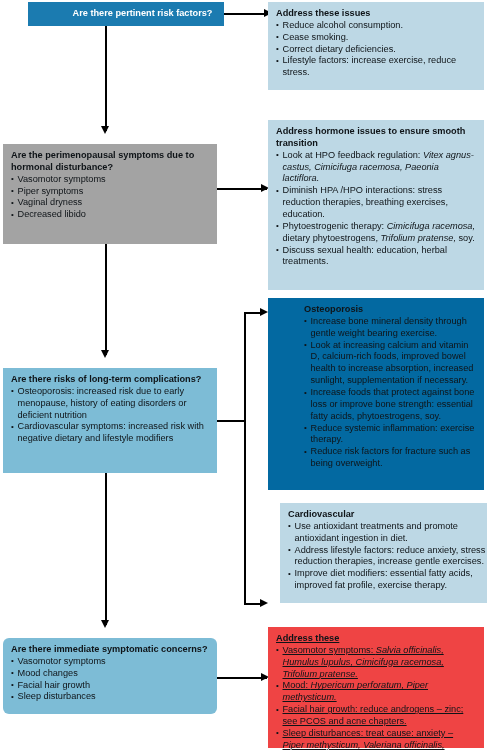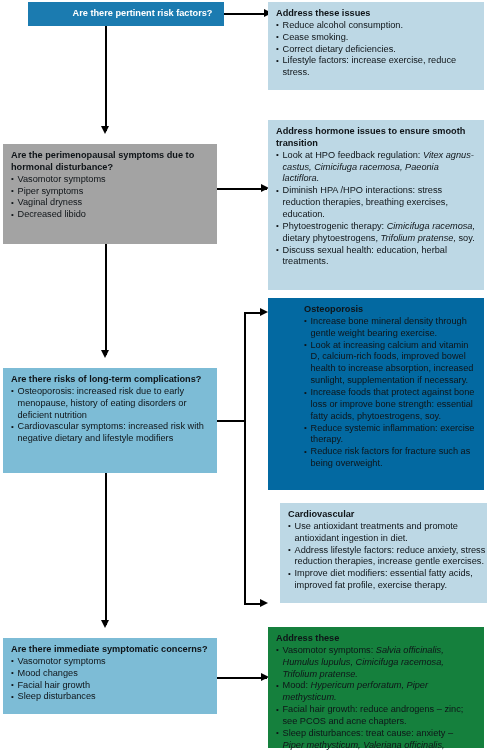--- a/index.html
+++ b/index.html
@@ -162,31 +162,31 @@
 
   <div class="node light" id="n-a3b" style="left: 280px; top: 503px; width: 216px; height: 100px; background: rgb(189, 216, 229);">
     <span class="title">Cardiovascular</span>
     <ul class="bullets">
       <li>Use antioxidant treatments and promote antioxidant ingestion in diet.</li>
       <li>Address lifestyle factors: reduce anxiety, stress reduction therapies, increase gentle exercises.</li>
       <li>Improve diet modifiers: essential fatty acids, improved fat profile, exercise therapy.</li>
     </ul>
   </div>
 
-  <div class="node mid" id="n-q4" style="left: 3px; top: 638px; width: 214px; height: 76px; background: rgb(125, 188, 214);">
+  <div class="node mid" id="n-q4" style="left: 3px; top: 638px; width: 214px; height: 76px; background: rgb(125, 188, 214); border-radius: 6px;">
     <span class="title">Are there immediate symptomatic concerns?</span>
     <ul class="bullets">
       <li>Vasomotor symptoms</li>
       <li>Mood changes</li>
       <li>Facial hair growth</li>
       <li>Sleep disturbances</li>
     </ul>
   </div>
 
-  <div class="node light" id="n-a4" style="left: 268px; top: 627px; width: 216px; height: 121px; background: #15803d;">
+  <div class="node light" id="n-a4" style="left: 268px; top: 627px; width: 216px; height: 121px; background: #ef4444; text-decoration: underline;">
     <span class="title">Address these</span>
     <ul class="bullets">
       <li>Vasomotor symptoms: <span class="it">Salvia officinalis, Humulus lupulus, Cimicifuga racemosa, Trifolium pratense.</span></li>
       <li>Mood: <span class="it">Hypericum perforatum, Piper methysticum.</span></li>
       <li>Facial hair growth: reduce androgens –  zinc; see PCOS and acne chapters.</li>
       <li>Sleep disturbances: treat cause: anxiety – <span class="it">Piper methysticum, Valeriana officinalis, Lavandula angustifolia.</span> Treat vasomotor symptoms.</li>
     </ul>
   </div>
 
 </div>

